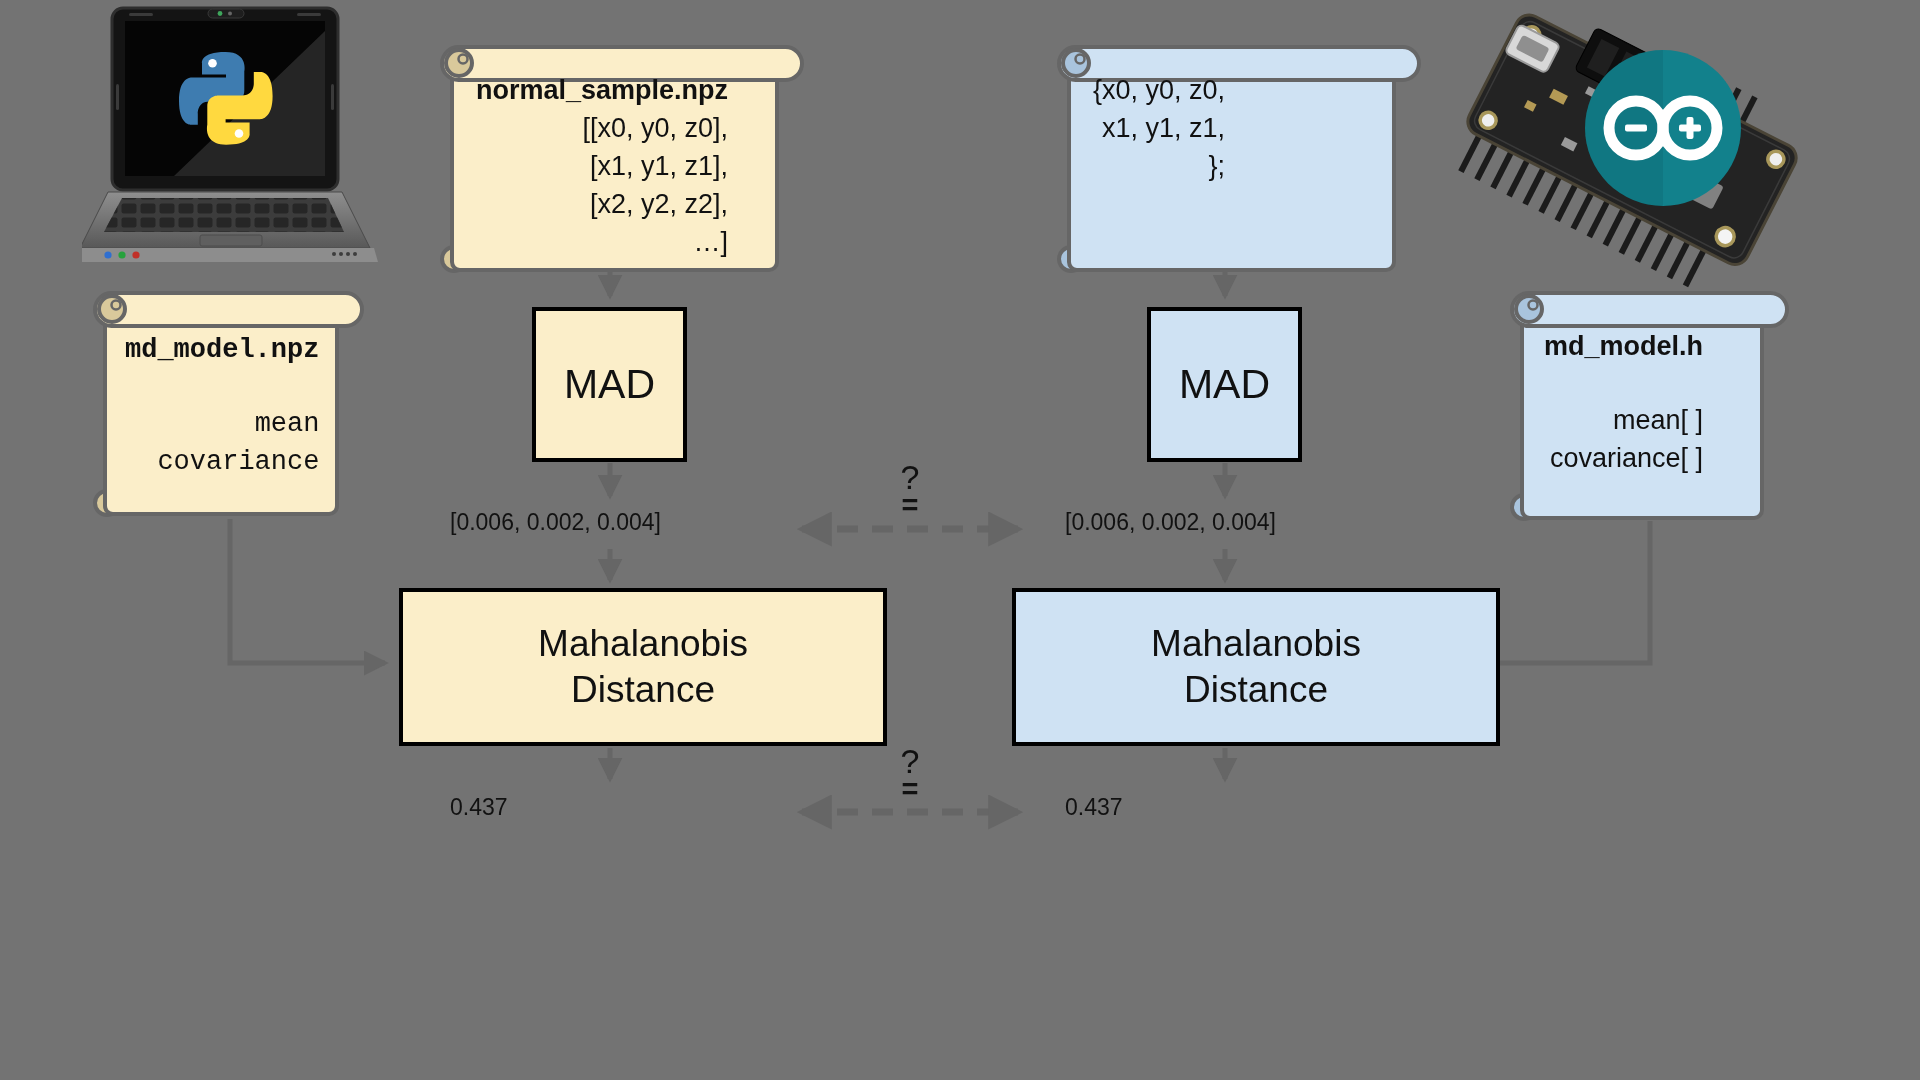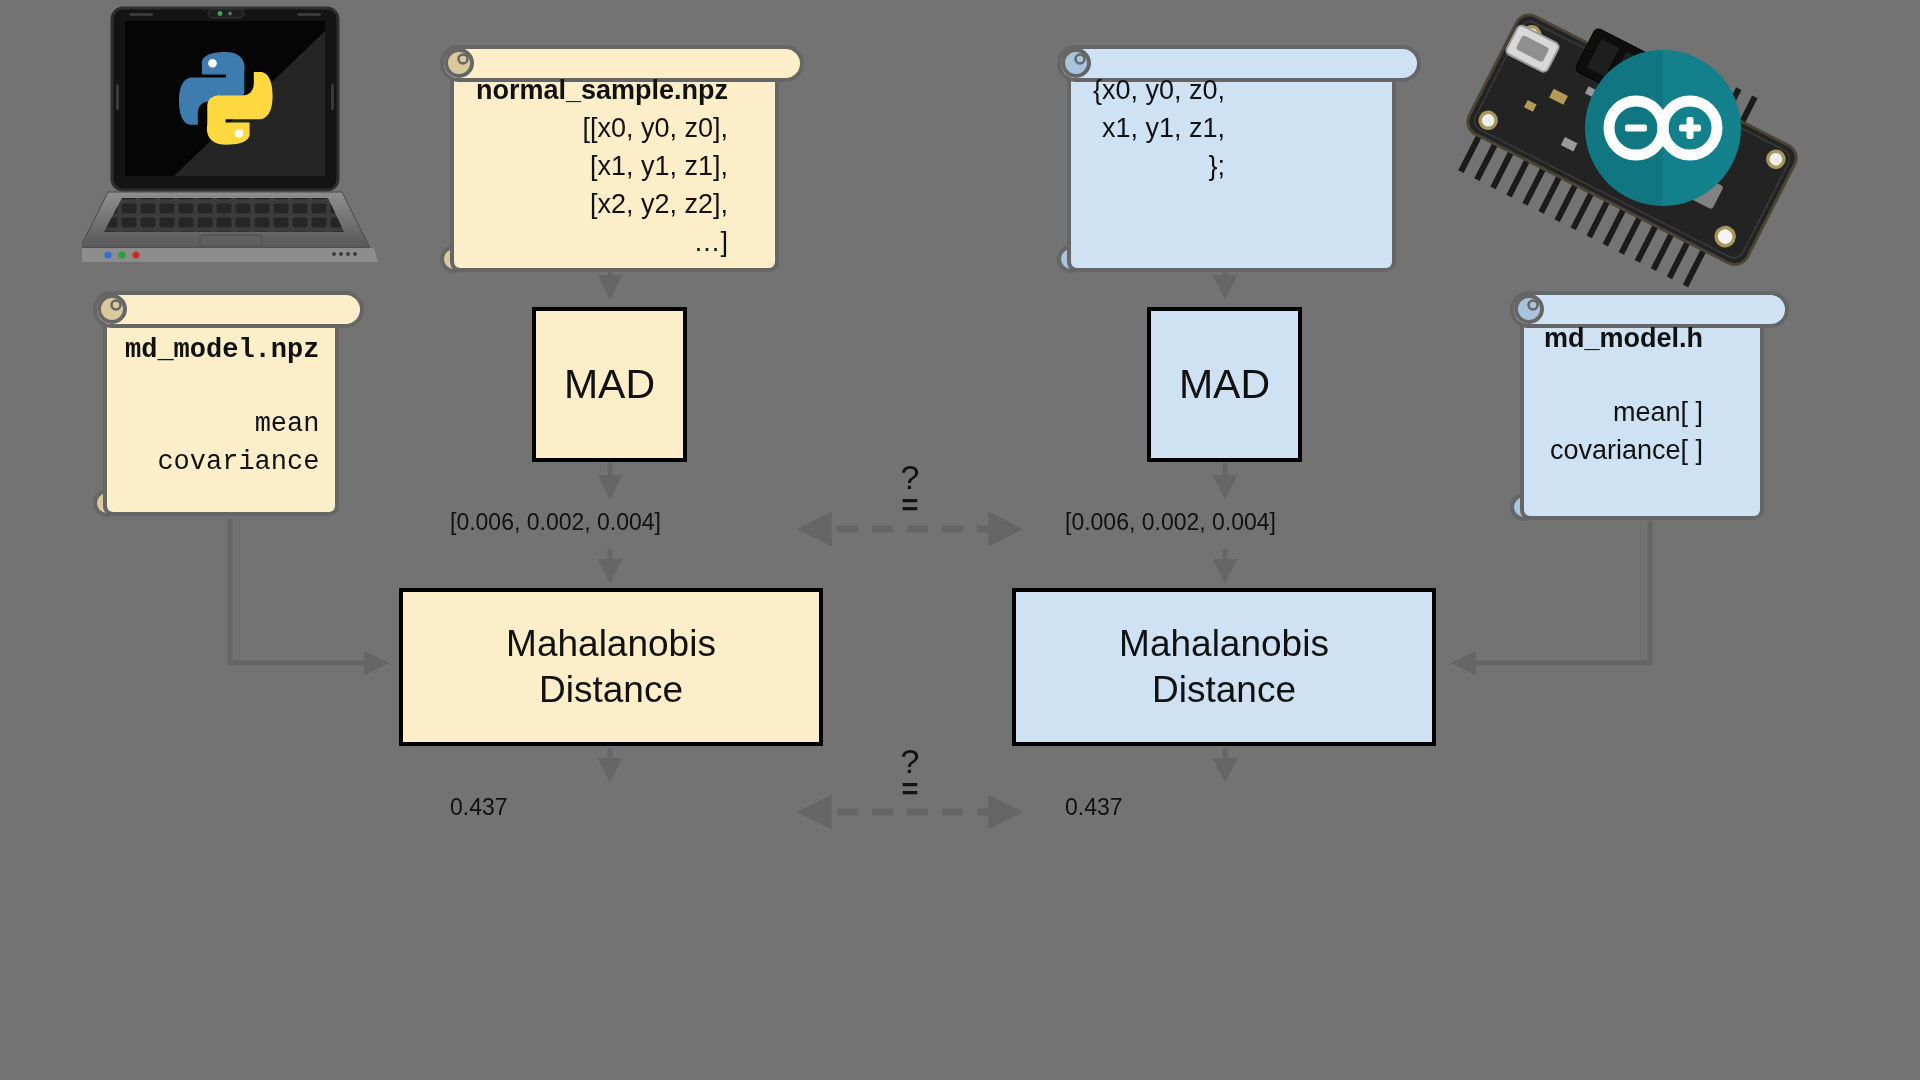--- a/index.html
+++ b/index.html
@@ -16,21 +16,21 @@
   .scroll svg{position:absolute;left:0;top:0;}
   .scroll-text{position:absolute;z-index:3;font-size:27px;line-height:38px;}
   .scroll-title{font-weight:bold;white-space:pre;}
   .scroll-line{white-space:pre;text-align:right;}
   .scroll-gap{height:36px;}
 
   
   .procbox{position:absolute;z-index:2;border:4px solid #000;box-sizing:border-box;
            display:flex;flex-direction:column;align-items:center;justify-content:center;}
   .mad{width:155px;height:155px;font-size:41px;}
-  .dist{width:424px;height:158px;font-size:37px;line-height:46px;align-items:center;}
+  .dist{width:488px;height:158px;font-size:37px;line-height:46px;align-items:center;}
   .fill-py{background:#FBEEC9;}
   .fill-ar{background:#CFE2F3;}
 
   
   .val{position:absolute;z-index:2;width:320px;font-size:23px;}
 
   
   .cmp{position:absolute;z-index:2;width:54px;text-align:center;color:#111;}
   .cmp .q{font-size:34px;line-height:32px;}
   .cmp .eq{font-size:29px;line-height:24px;font-weight:bold;}
@@ -227,21 +227,21 @@
 
   <div class="scroll" style="left:1510px;top:291px;width:280px;height:232px;">
     <svg width="280" height="232" viewBox="0 0 280 232">
       <circle cx="14" cy="216" r="12" fill="#A9C4DD" stroke="#666666" stroke-width="4"></circle>
       <circle cx="17" cy="212" r="4" fill="none" stroke="#666666" stroke-width="2.5"></circle>
       <rect x="12" y="16" width="240" height="211" rx="8" fill="#CFE2F3" stroke="#666666" stroke-width="4"></rect>
       <rect x="2" y="2" width="275" height="33" rx="16.5" fill="#CFE2F3" stroke="#666666" stroke-width="4"></rect>
       <circle cx="19" cy="18" r="13" fill="#A9C4DD" stroke="#666666" stroke-width="4"></circle>
       <circle cx="23" cy="14" r="4.5" fill="none" stroke="#666666" stroke-width="2.5"></circle>
     </svg>
-    <div class="scroll-text" style="left:34px;top:28px;">
+    <div class="scroll-text" style="left:34px;top:36px;">
       <div class="scroll-title">md_model.h</div>
       <div class="scroll-gap"></div>
       <div class="scroll-line">mean[ ]</div>
       <div class="scroll-line">covariance[ ]</div>
     </div>
   </div>
 
   <div class="procbox mad fill-py" style="left:532px;top:307px;">
     <span>MAD</span>
   </div>

